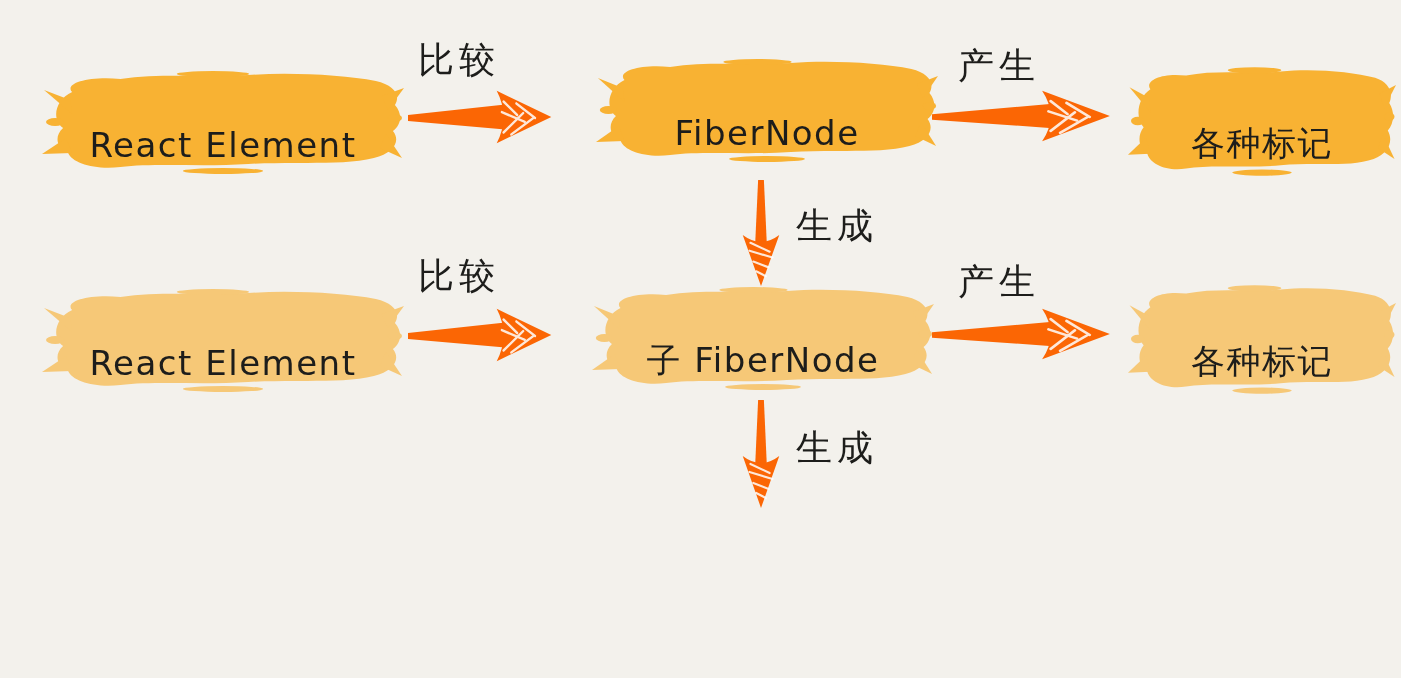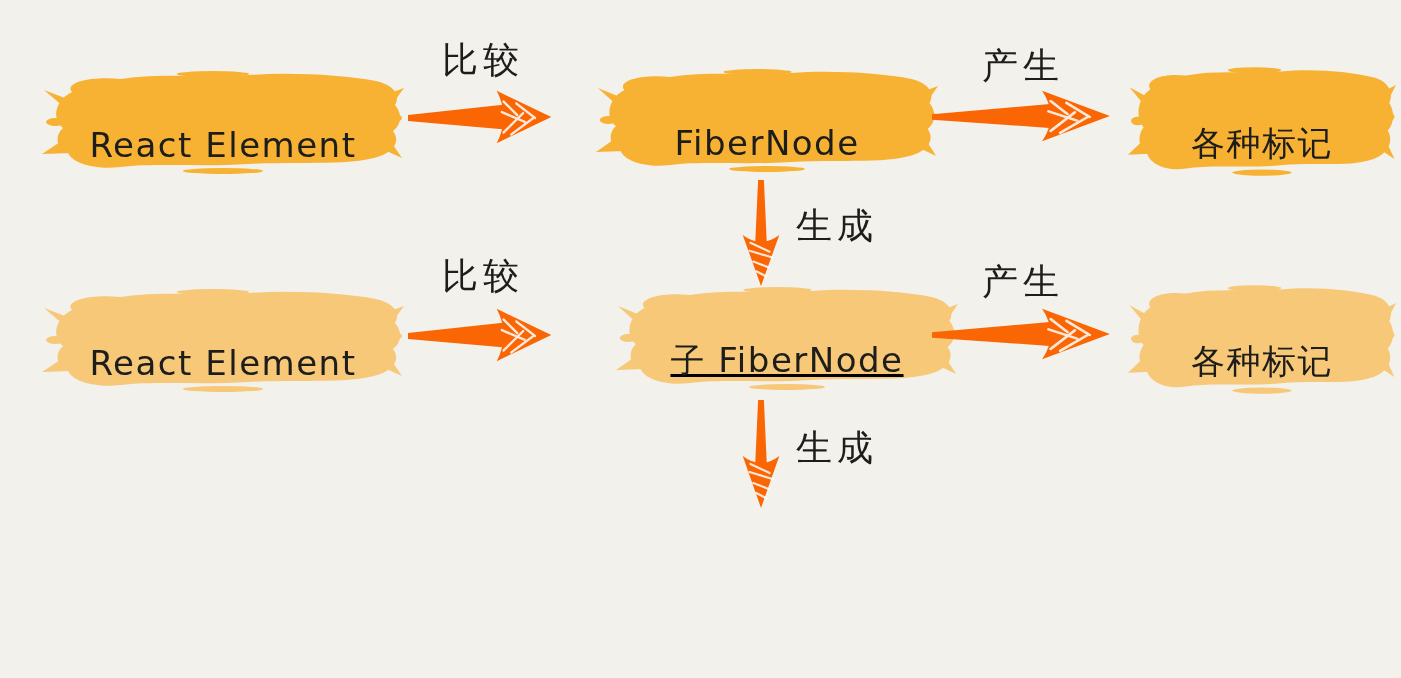--- a/index.html
+++ b/index.html
@@ -32,21 +32,20 @@
     white-space: nowrap;
     transform: translateY(-2px);
     margin-top: 48px;
   }
   .edge-label {
     position: absolute;
     color: #1d1d1b;
     font-size: 36px;
     letter-spacing: 5px;
     white-space: nowrap;
-    text-align: center;
   }
   .arrow { position: absolute; }
   .arrow svg { width: 100%; height: 100%; display: block; }
   .defs-holder { position: absolute; width: 0; height: 0; overflow: hidden; }
 </style>
 </head>
 <body>
 
 <div id="canvas">
 
@@ -95,21 +94,21 @@
   </div>
 
   <div class="edge-label" style="left:418px;top:36px;width:130px;">比较</div>
 
   <div class="arrow" style="left:408px;top:86px;width:145px;height:62px;">
     <svg viewBox="0 0 170 64" preserveAspectRatio="none" color="#fb6604">
       <use href="#h-arrow-shape"></use>
     </svg>
   </div>
 
-  <div class="node" style="left:596px;top:66px;width:342px;height:110px;">
+  <div class="node" style="left:596px;top:56px;width:342px;height:110px;">
     <svg class="brush" viewBox="0 0 360 110" preserveAspectRatio="none">
       <use href="#brush-shape" fill="#f8b233"></use>
     </svg>
     <span class="node-label">FiberNode</span>
   </div>
 
   <div class="edge-label" style="left:958px;top:42px;width:130px;">产生</div>
 
   <div class="arrow" style="left:932px;top:86px;width:180px;height:60px;">
     <svg viewBox="0 0 170 64" preserveAspectRatio="none" color="#fb6604">
@@ -139,21 +138,21 @@
   </div>
 
   <div class="edge-label" style="left:418px;top:252px;width:130px;">比较</div>
 
   <div class="arrow" style="left:408px;top:304px;width:145px;height:62px;">
     <svg viewBox="0 0 170 64" preserveAspectRatio="none" color="#fb6604">
       <use href="#h-arrow-shape"></use>
     </svg>
   </div>
 
-  <div class="node" style="left:616px;top:284px;width:342px;height:110px;text-decoration:underline;">
+  <div class="node" style="left:592px;top:284px;width:342px;height:110px;">
     <svg class="brush" viewBox="0 0 360 110" preserveAspectRatio="none">
       <use href="#brush-shape" fill="#f6c877"></use>
     </svg>
     <span class="node-label">子 FiberNode</span>
   </div>
 
   <div class="edge-label" style="left:958px;top:258px;width:130px;">产生</div>
 
   <div class="arrow" style="left:932px;top:304px;width:180px;height:60px;">
     <svg viewBox="0 0 170 64" preserveAspectRatio="none" color="#fb6604">

